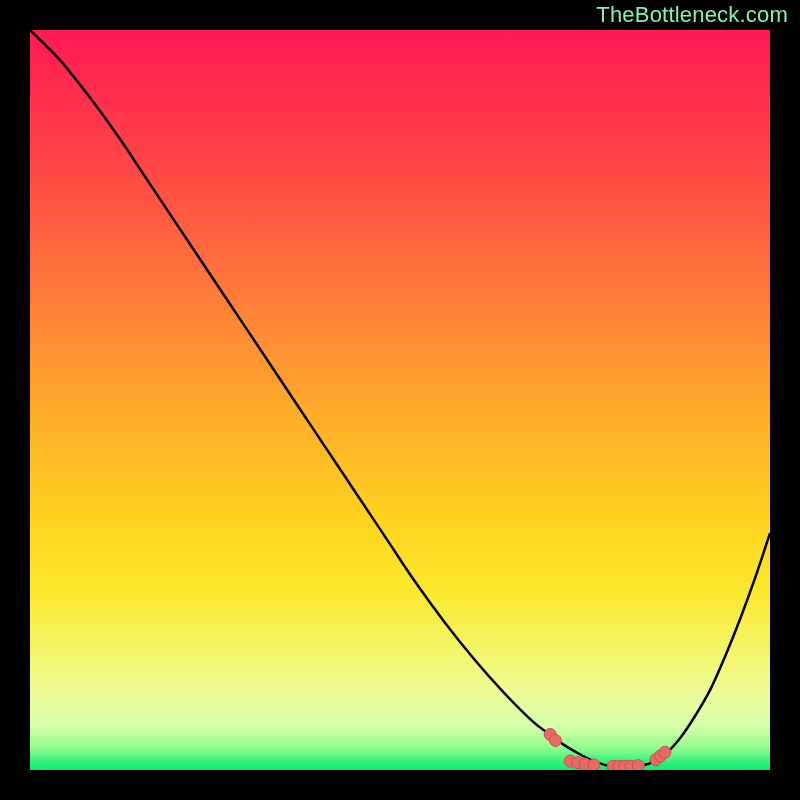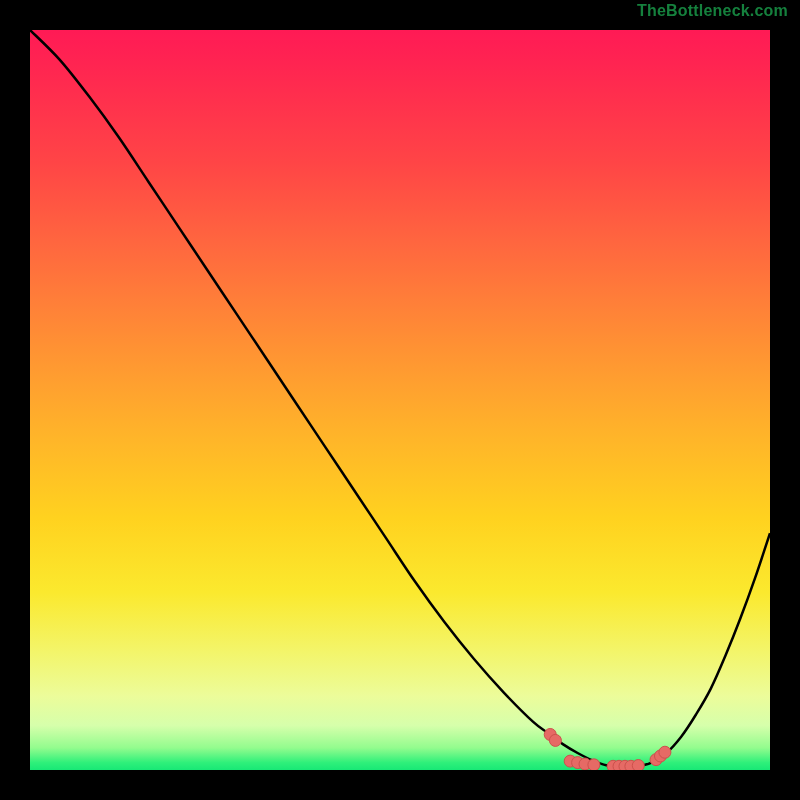--- a/index.html
+++ b/index.html
@@ -14,23 +14,23 @@
   .frame {
     position: relative;
     width: 800px;
     height: 800px;
     background: #000;
   }
   .watermark {
     position: absolute;
     top: 2px;
     right: 12px;
-    color: #15803d;
-    font-size: 16px;
-    font-weight: 700;
+    color: #86efac;
+    font-size: 22px;
+    font-weight: 400;
     letter-spacing: 0.2px;
     z-index: 50;
   }
   .plot-area {
     position: absolute;
     left: 30px;
     top: 30px;
     width: 740px;
     height: 740px;
     overflow: hidden;

